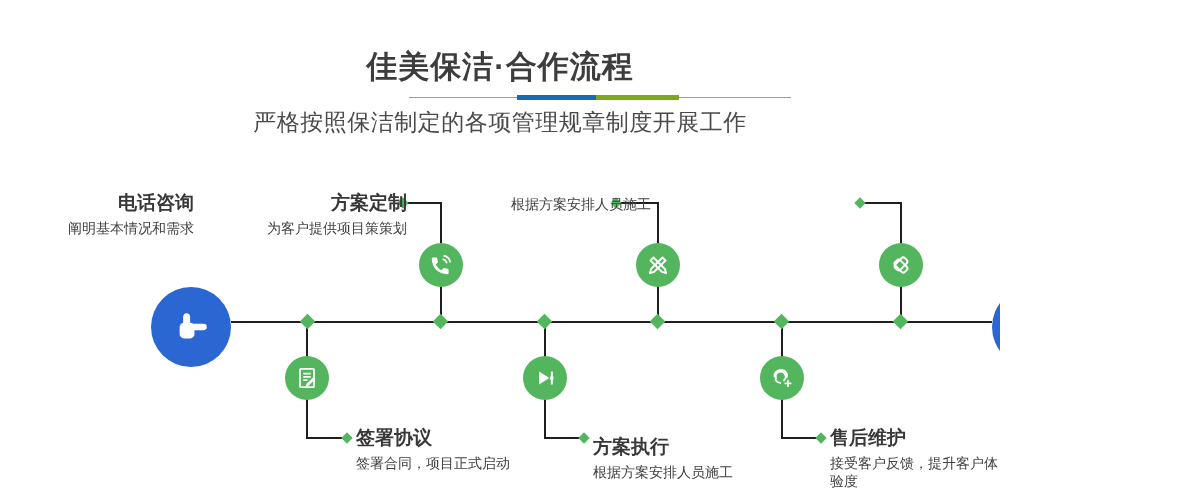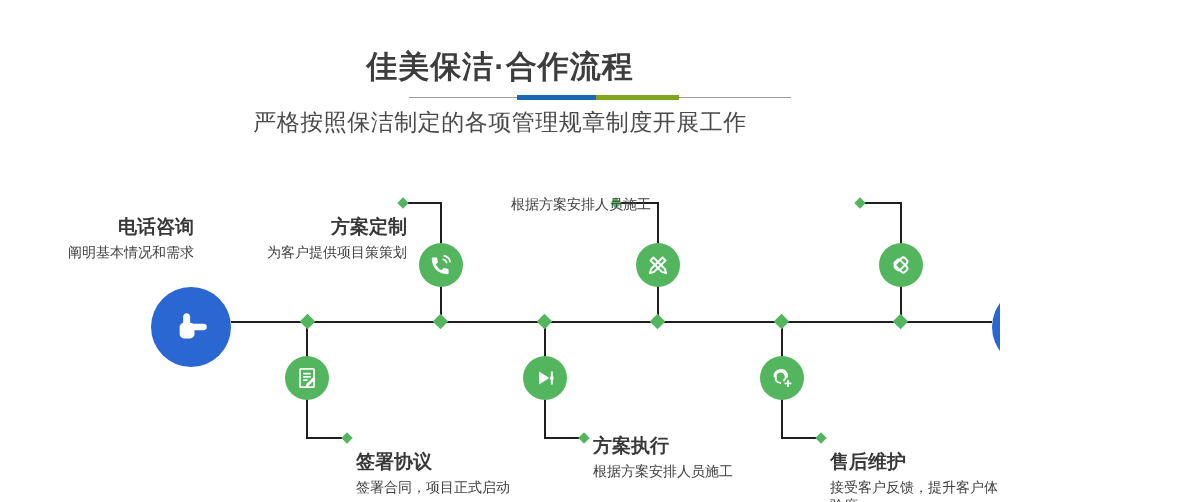--- a/index.html
+++ b/index.html
@@ -26,21 +26,21 @@
                 background:#2b67d3; display:flex; align-items:center; justify-content:center; }
 
   .node { position:absolute; width:44px; height:44px; border-radius:50%;
           background:#53b65e; display:flex; align-items:center; justify-content:center; }
 
   .jdiamond { position:absolute; width:11px; height:11px; background:#53b65e; transform:rotate(45deg); }
   .tdiamond { position:absolute; width:8px;  height:8px;  background:#53b65e; transform:rotate(45deg); }
 
   
   .lbl { position:absolute; }
-  .lbl .t { font-size:19px; font-weight:bold; color:#383838; line-height:24px;margin-top:24px; }
+  .lbl .t { font-size:19px; font-weight:bold; color:#383838; line-height:24px; }
   .lbl .d { font-size:14px; color:#404040; line-height:18px; margin-top:4px; }
   .lbl.top { text-align:right; }
   .lbl.bot { text-align:left; }
 
   svg { display:block; }
 </style>
 </head>
 <body>
 
 <div class="stage">
@@ -174,21 +174,21 @@
     <div class="d">为客户提供项目策策划</div>
   </div>
   <div class="lbl top" style="right:349px;top:191px">
     <div class="d">根据方案安排人员施工</div>
   </div>
 
   <div class="lbl bot" style="left:356px;top:426px">
     <div class="t">签署协议</div>
     <div class="d">签署合同，项目正式启动</div>
   </div>
-  <div class="lbl bot" style="left:593px;top:410px">
+  <div class="lbl bot" style="left:593px;top:435px">
     <div class="t">方案执行</div>
     <div class="d">根据方案安排人员施工</div>
   </div>
   <div class="lbl bot" style="left:830px;top:426px">
     <div class="t">售后维护</div>
     <div class="d">接受客户反馈，提升客户体验度</div>
   </div>
 
 </div>
 

